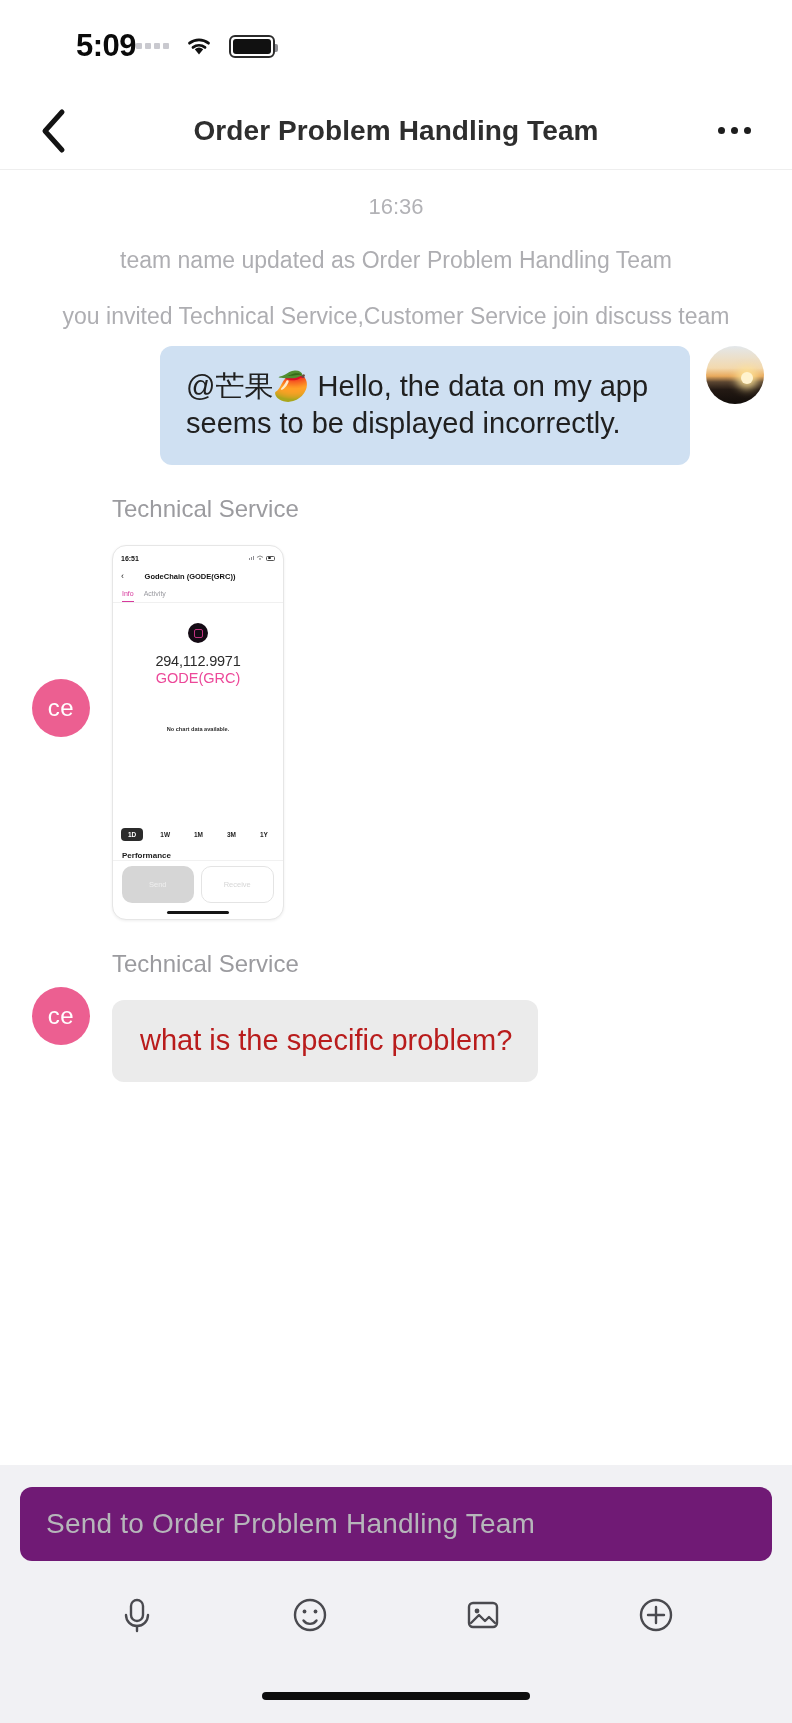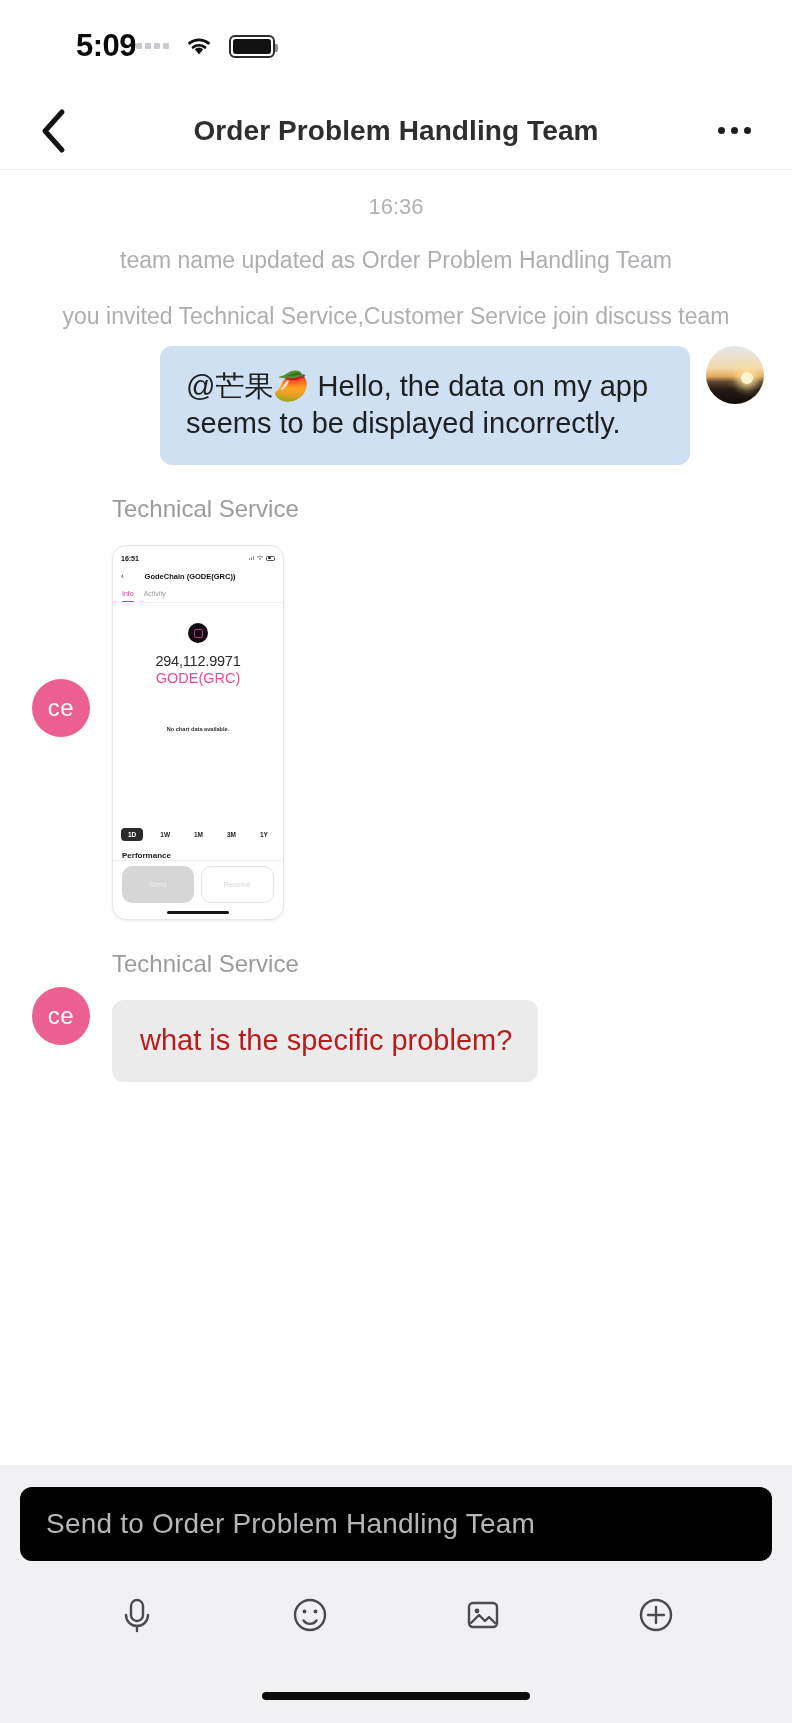--- a/index.html
+++ b/index.html
@@ -377,21 +377,21 @@
   }
 
   
   .composer {
     flex: 0 0 auto;
     background: #f1f1f4;
     padding: 22px 20px 0 20px;
   }
   .input-box {
     height: 74px;
-    background: #000000;
+    background: #701a75;
     border-radius: 12px;
     display: flex;
     align-items: center;
     padding: 0 26px;
   }
   .input-box .ph {
     font-size: 28px;
     color: #b6b6ba;
     letter-spacing: 0.2px;
   }

